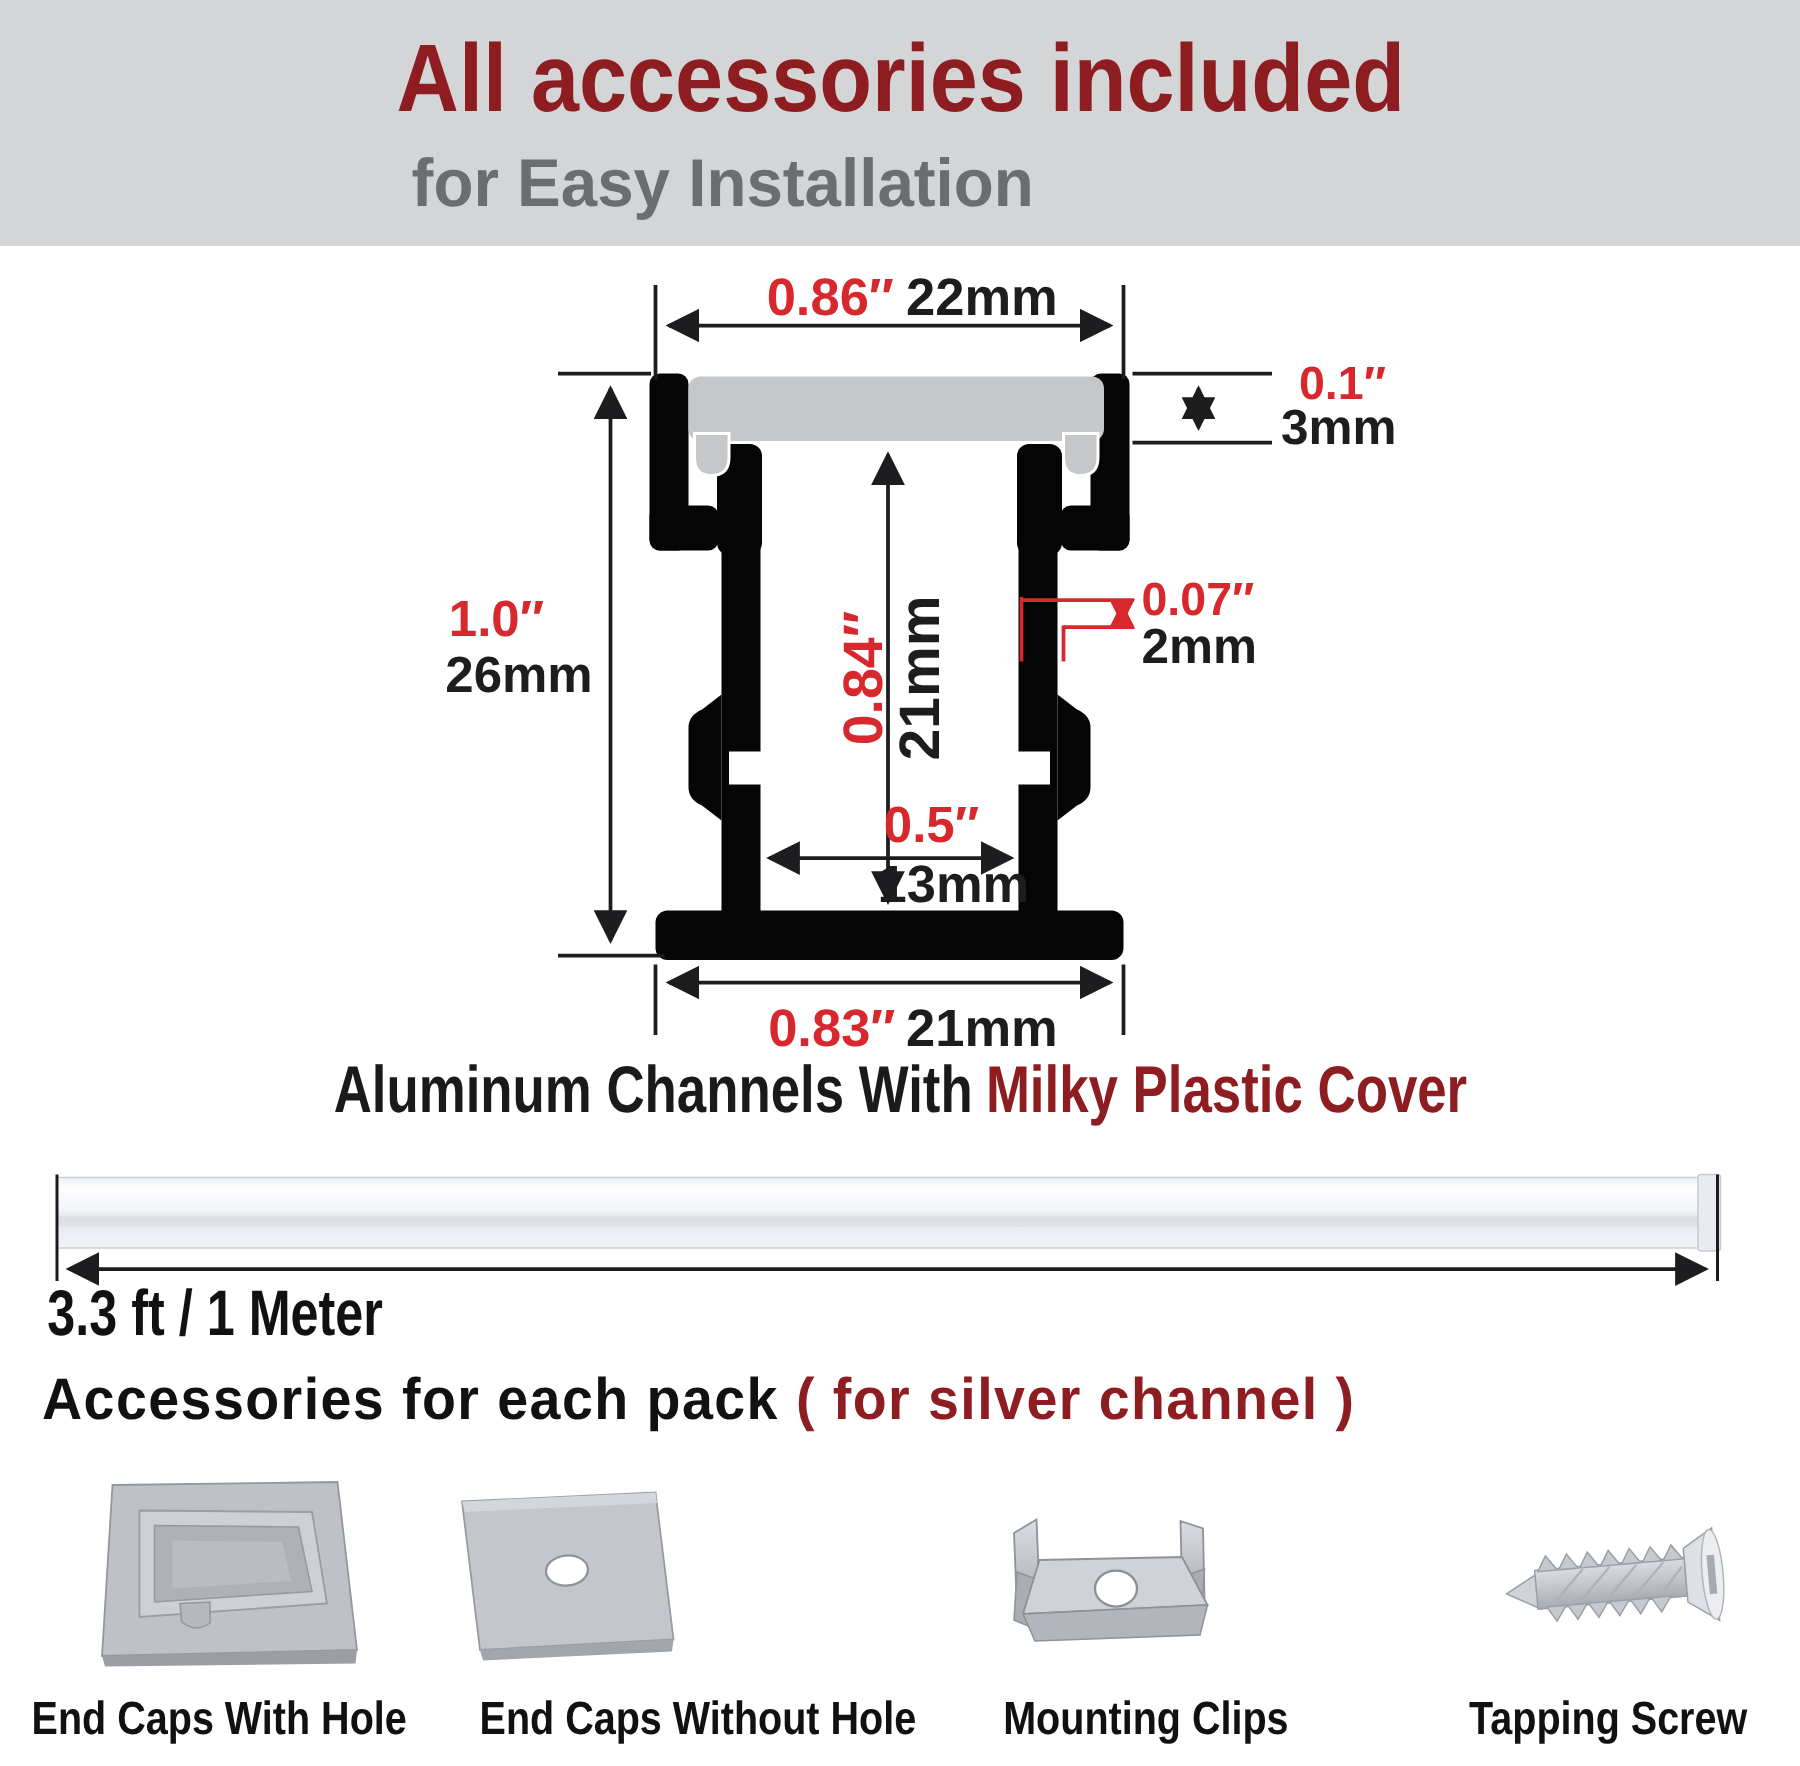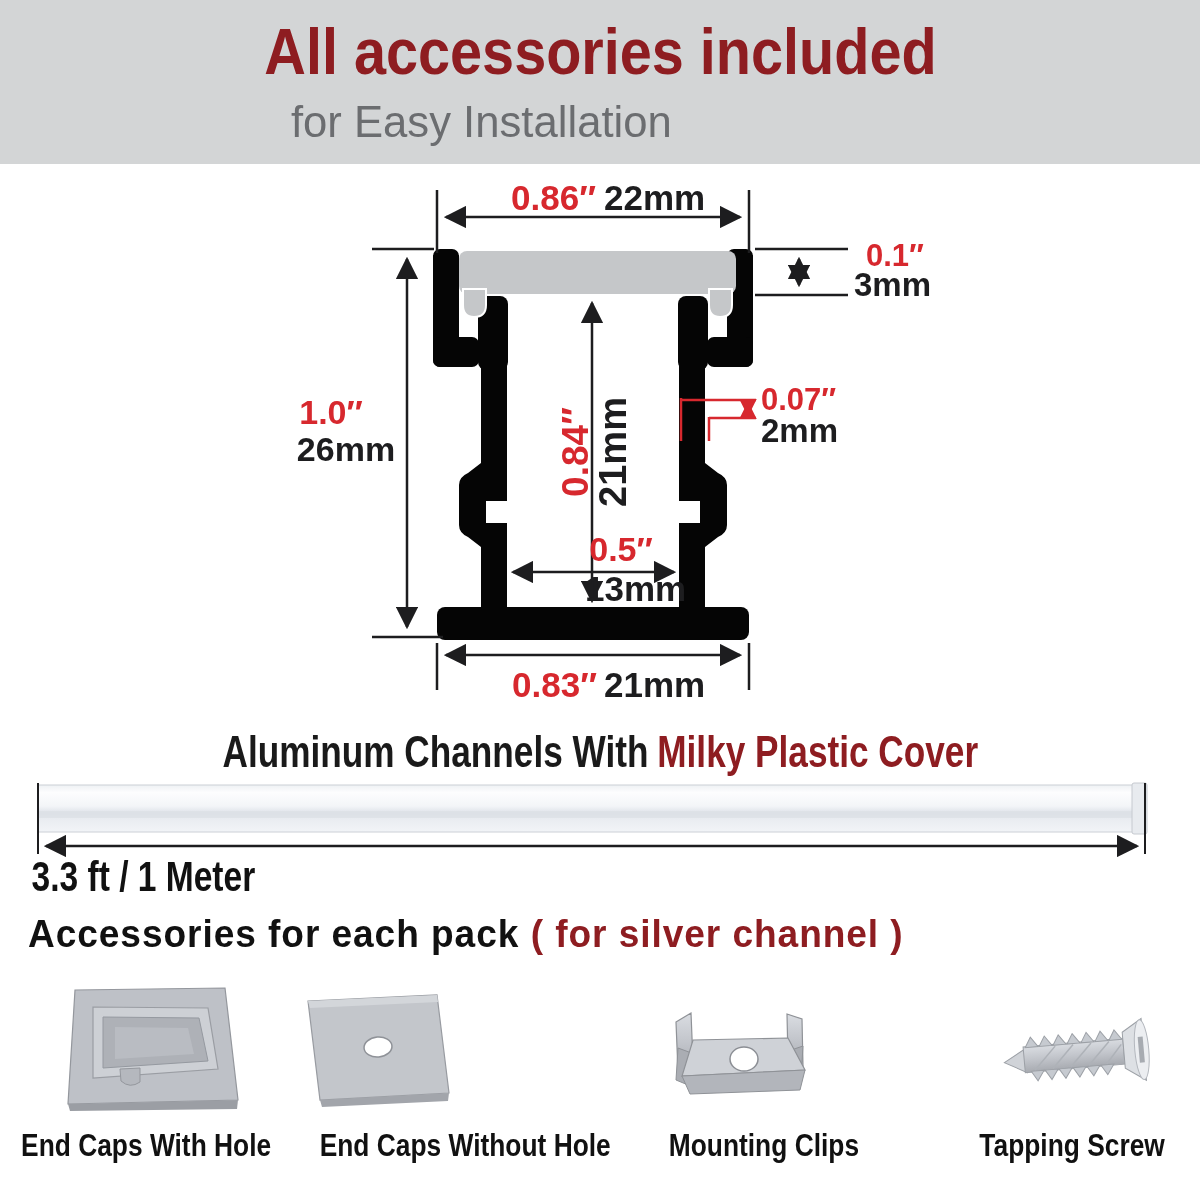--- a/index.html
+++ b/index.html
@@ -4,28 +4,28 @@
 <style>
   html,body{margin:0;padding:0;background:#ffffff;}
   .canvas{
     position:relative;width:1200px;height:1177px;overflow:hidden;
     font-family:"Liberation Sans",sans-serif;background:#ffffff;
   }
   
   .hdr{position:absolute;left:0;top:0;width:1200px;height:164px;background:#d3d5d6;text-align:center;}
   .hdr-title{position:absolute;left:0;top:10px;width:1200px;font-size:64px;font-weight:bold;color:#8e1d21;line-height:84px;}
   .hdr-title span{display:inline-block;transform:scaleX(.9);transform-origin:center;}
-  .hdr-sub{position:absolute;left:0;top:96px;width:963px;font-size:45px;font-weight:400;color:#6b6d70;line-height:52px;}
+  .hdr-sub{position:absolute;left:0;top:96px;width:963px;font-size:45px;font-weight:700;color:#6b6d70;line-height:52px;}
   .hdr-sub span{display:inline-block;transform:scaleX(.97);transform-origin:center;}
   
   svg text{font-family:"Liberation Sans",sans-serif;font-weight:600;}
   .din{fill:#d7282e;}
   .dmm{fill:#1d1d1f;}
   
-  .caption{position:absolute;left:0;top:702px;width:1200px;text-align:center;font-size:44px;font-weight:600;color:#1a1a1a;white-space:nowrap;margin-top:25px;}
+  .caption{position:absolute;left:0;top:702px;width:1200px;text-align:center;font-size:44px;font-weight:600;color:#1a1a1a;white-space:nowrap;}
   .caption .inner{display:inline-block;transform:scaleX(.8);transform-origin:center;}
   .caption .red{color:#8e1d21;margin-left:11px;}
   
   .striplabel{position:absolute;left:0;top:852px;width:1180px;text-align:left;font-size:43px;font-weight:700;color:#111;}
   .striplabel span{display:inline-block;transform:scaleX(.78);transform-origin:center;}
   
   .acc-head{position:absolute;left:28px;top:912px;font-size:39px;font-weight:700;letter-spacing:1px;color:#111;white-space:nowrap;transform:scaleX(.95);transform-origin:left center;}
   .acc-head .red{color:#8e1d21;margin-left:12px;}
   
   .acc-label{position:absolute;top:1128px;width:320px;text-align:center;font-size:31px;font-weight:700;color:#111;white-space:nowrap;}

